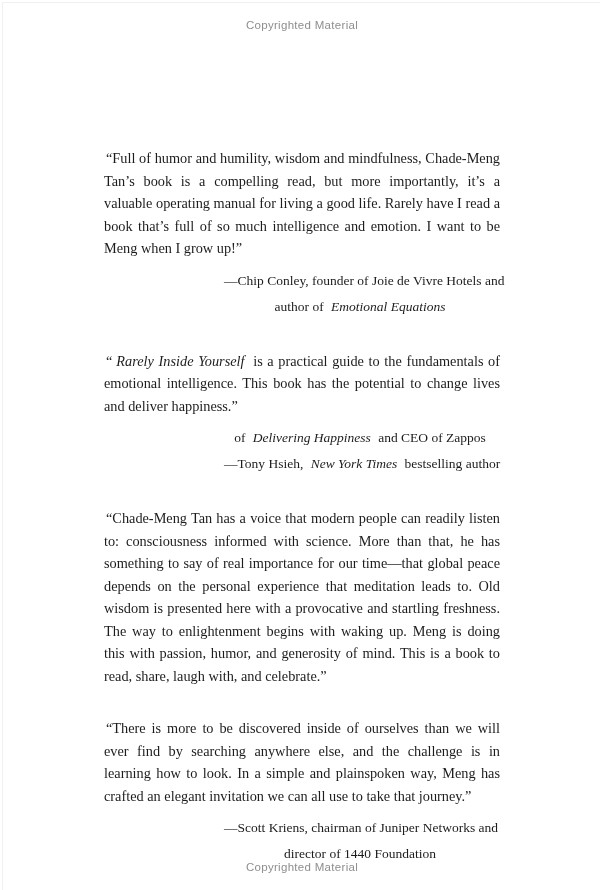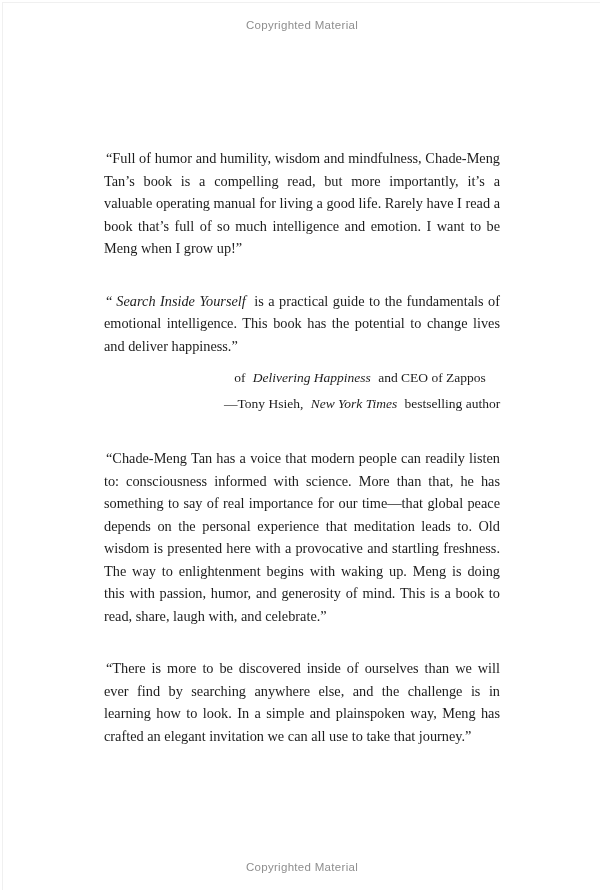--- a/index.html
+++ b/index.html
@@ -58,35 +58,43 @@
 <body>
 
 <div class="page">
 
   <div class="copyright top">Copyrighted Material</div>
 
   <div class="content">
 
     <section class="quote-block">
       <p class="quote-body"><span class="seg">“Full of humor and humility, wisdom and mindfulness, Chade-Meng Tan’s book is a compelling read, but more importantly, it’s a valuable operating manual for living a good life. Rarely have I read a book that’s full of so much intelligence and emotion. I want to be Meng when I grow up!”</span></p>
+      <div class="attribution">
+        <div class="attr-line"><span class="seg">—Chip Conley, founder of Joie de Vivre Hotels and</span></div>
+        <div class="attr-line"><span class="seg">author of </span><span class="seg italic">Emotional Equations</span></div>
+      </div>
     </section>
 
     <section class="quote-block">
-      <p class="quote-body"><span class="seg">“</span><span class="seg italic">Search Inside Yourself</span><span class="seg"> is a practical guide to the fundamentals of emotional intelligence. This book has the potential to change lives and deliver happiness.”</span></p>
+      <p class="quote-body"><span class="seg">“</span><span class="seg italic">Rarely Inside Yourself</span><span class="seg"> is a practical guide to the fundamentals of emotional intelligence. This book has the potential to change lives and deliver happiness.”</span></p>
       <div class="attribution">
         <div class="attr-line"><span class="seg">of </span><span class="seg italic">Delivering Happiness</span><span class="seg"> and CEO of Zappos</span></div>
         <div class="attr-line"><span class="seg">—Tony Hsieh, </span><span class="seg italic">New York Times</span><span class="seg"> bestselling author</span></div>
       </div>
     </section>
 
     <section class="quote-block">
       <p class="quote-body"><span class="seg">“Chade-Meng Tan has a voice that modern people can readily listen to: consciousness informed with science. More than that, he has something to say of real importance for our time—that global peace depends on the personal experience that meditation leads to. Old wisdom is presented here with a provocative and startling freshness. The way to enlightenment begins with waking up. Meng is doing this with passion, humor, and generosity of mind. This is a book to read, share, laugh with, and celebrate.”</span></p>
     </section>
 
     <section class="quote-block">
       <p class="quote-body"><span class="seg">“There is more to be discovered inside of ourselves than we will ever find by searching anywhere else, and the challenge is in learning how to look. In a simple and plainspoken way, Meng has crafted an elegant invitation we can all use to take that journey.”</span></p>
+      <div class="attribution">
+        <div class="attr-line"><span class="seg">—Scott Kriens, chairman of Juniper Networks and</span></div>
+        <div class="attr-line"><span class="seg">director of 1440 Foundation</span></div>
+      </div>
     </section>
 
   </div>
 
   <div class="copyright bottom">Copyrighted Material</div>
 
 </div>
 
 </body></html>

